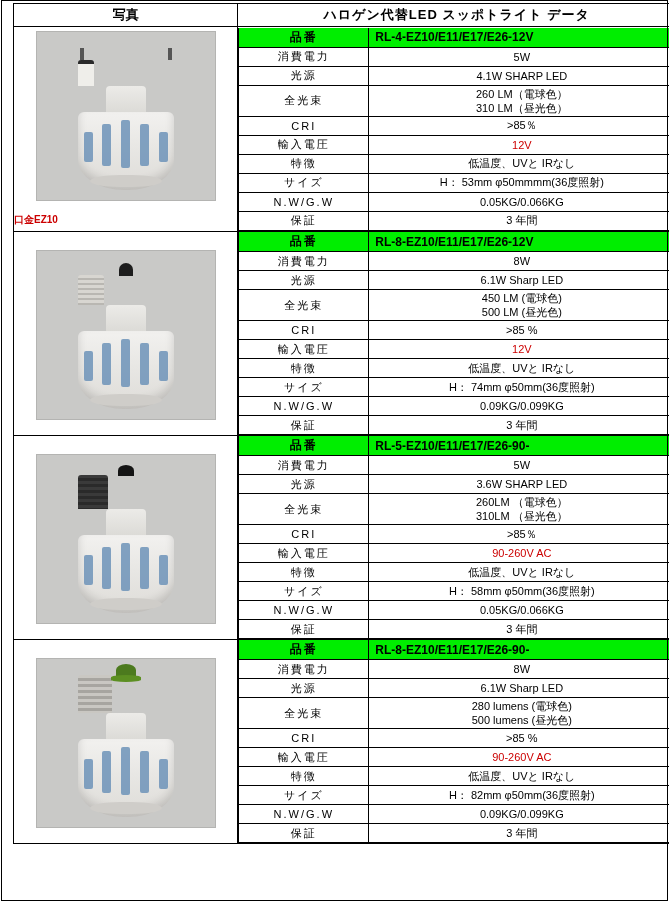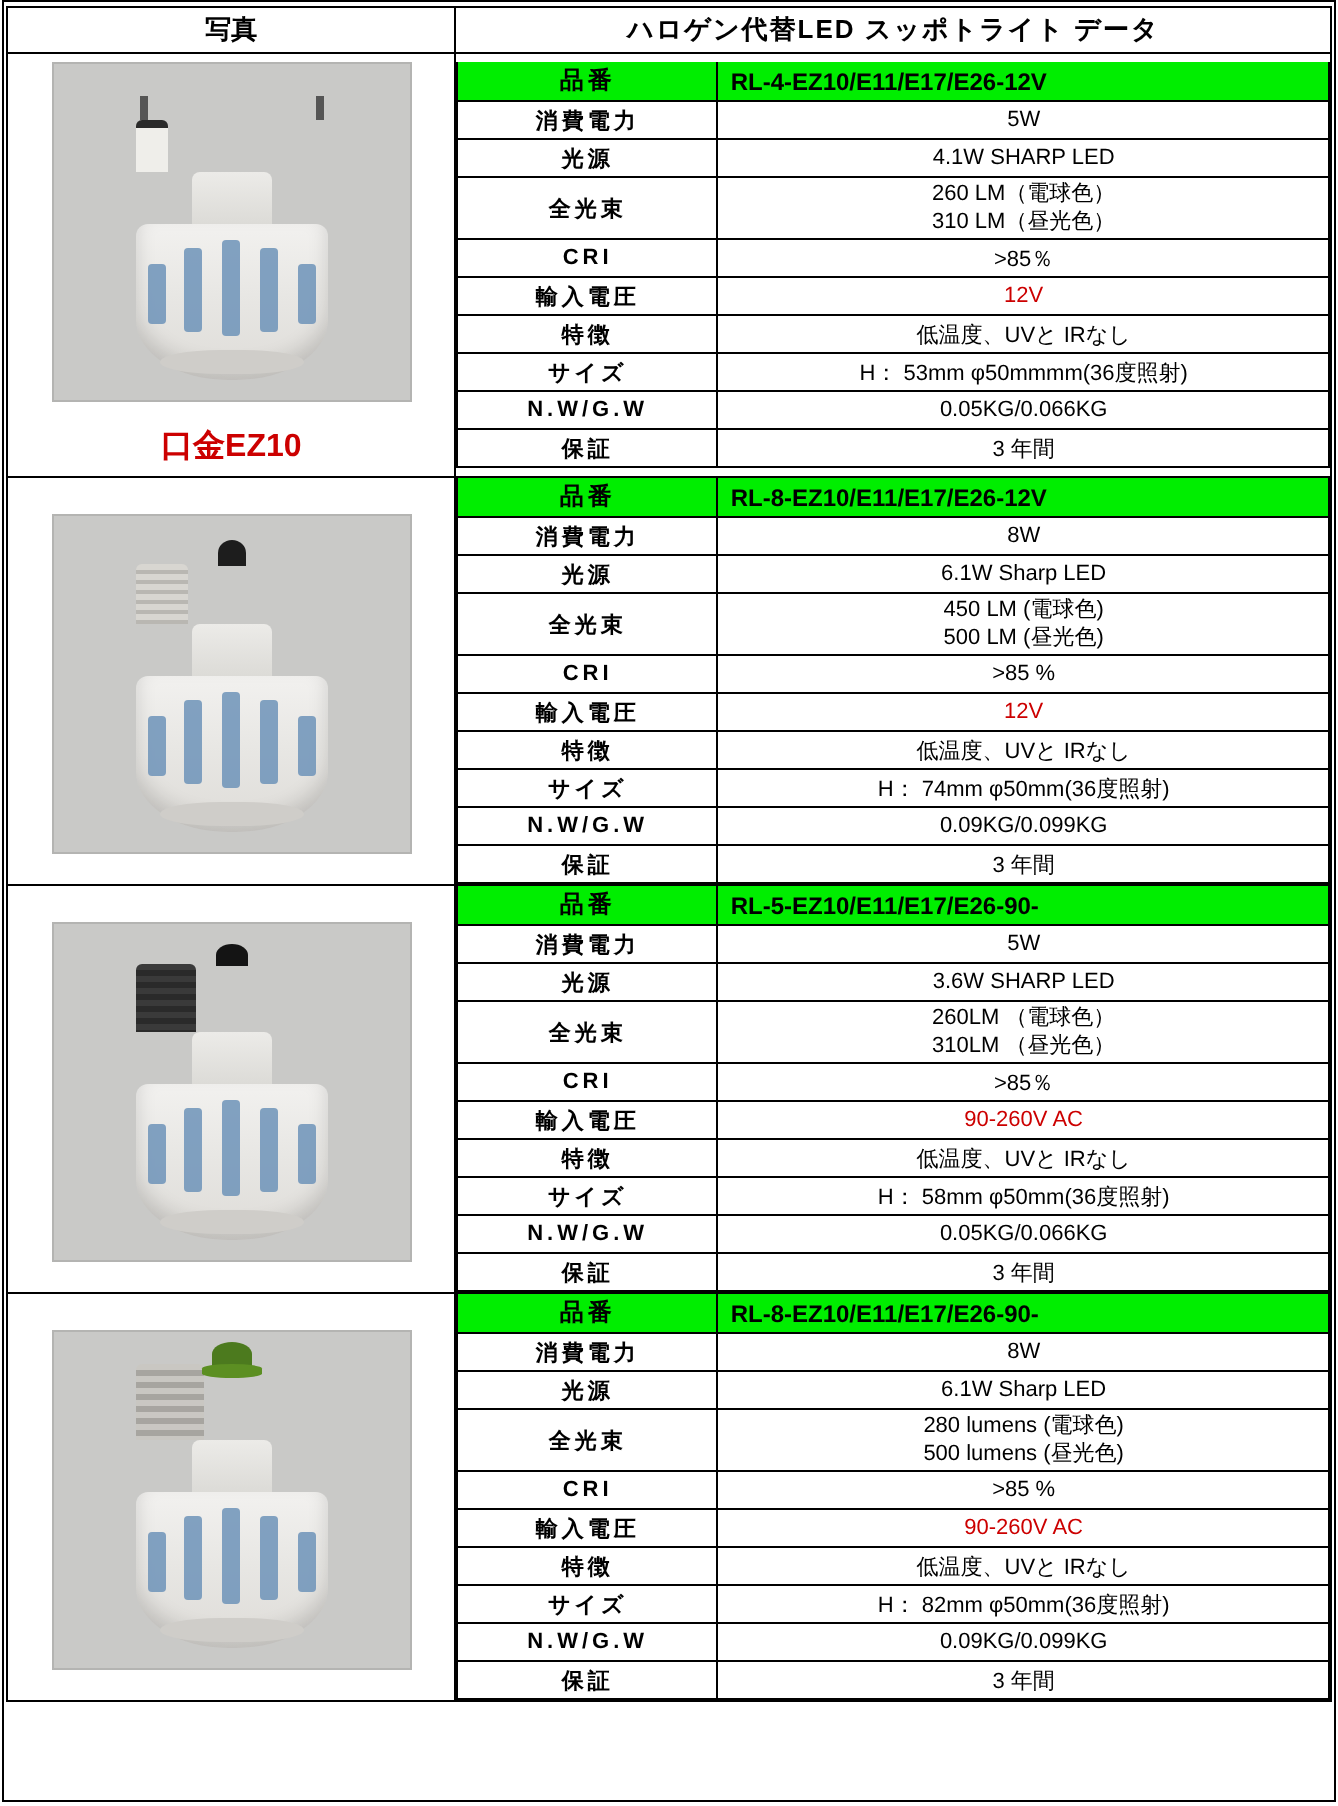--- a/index.html
+++ b/index.html
@@ -12,21 +12,21 @@
     height: 903px;
     font-family: "Liberation Sans", sans-serif;
     color: #000000;
     overflow: hidden;
   }
   .sheet {
     width: 541px;
     height: 903px;
     position: relative;
     box-sizing: border-box;
-    padding: 3px 3px 3px 3px;
+    padding: 3px 3px 3px 13px;
   }
   table.main {
     border-collapse: collapse;
     width: 663px;
     table-layout: fixed;
   }
   table.main > thead > tr > th,
   table.main > tbody > tr > td {
     border: 1px solid #000000;
     padding: 0;
@@ -196,45 +196,45 @@
     position: absolute;
     top: 0;
     left: 50%;
     transform: translateX(-50%);
     width: 30px;
     height: 7px;
     background: #5c8f22;
     border-radius: 40px/6px;
   }
   .photo-caption {
-    font-size: 16px;
+    font-size: 10px;
     font-weight: bold;
     color: #cc0000;
-    text-align: center;
+    text-align: left;
     padding: 2px 0 4px 0;
     margin-top: 10px;
   }
 
   table.spec {
     border-collapse: collapse;
     width: 100%;
     table-layout: fixed;
   }
   table.spec td {
     border: 1px solid #000000;
     font-size: 11px;
     text-align: center;
     padding: 1px 2px;
     height: 19px;
     box-sizing: border-box;
   }
   table.spec tr:first-child td { border-top: none; }
   table.spec td.label {
     width: 130px;
-    font-weight: bold;
+    font-weight: normal;
     letter-spacing: 2px;
   }
   table.spec td.value { width: 306px; }
   table.spec tr.model td {
     background: #00ee00;
     font-weight: bold;
     font-size: 12px;
   }
   table.spec tr.model td.value {
     text-align: left;

